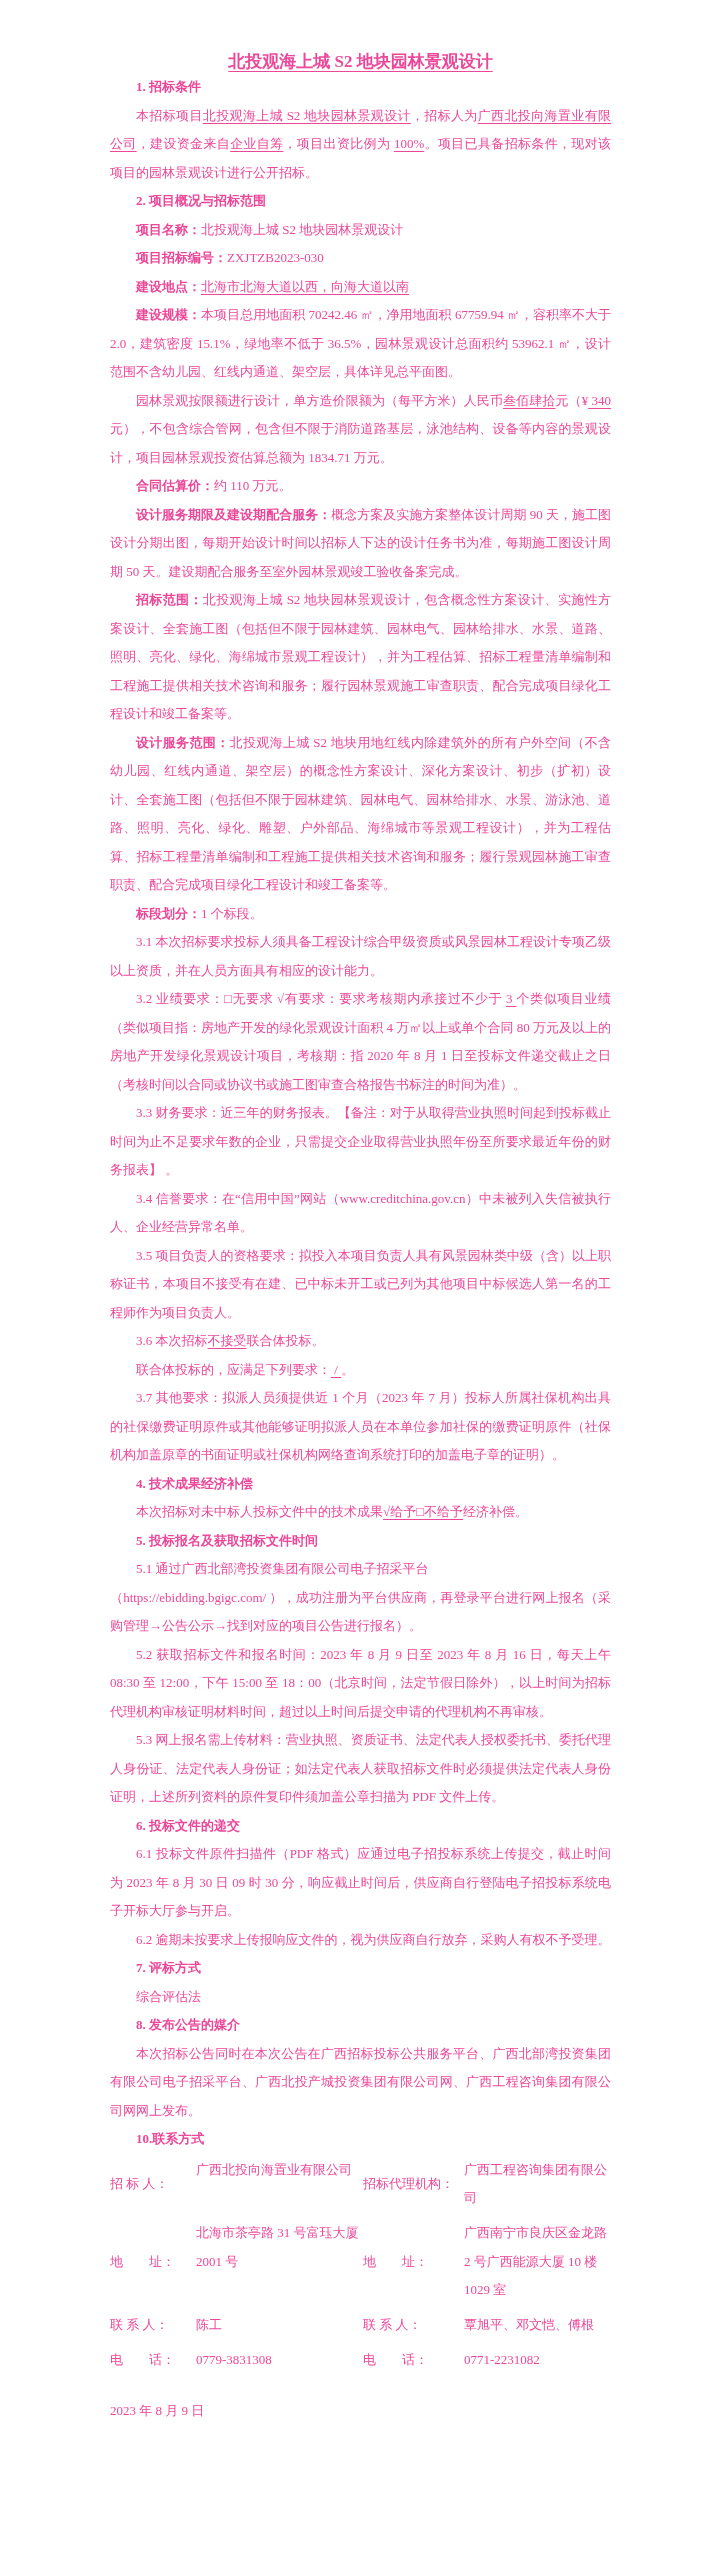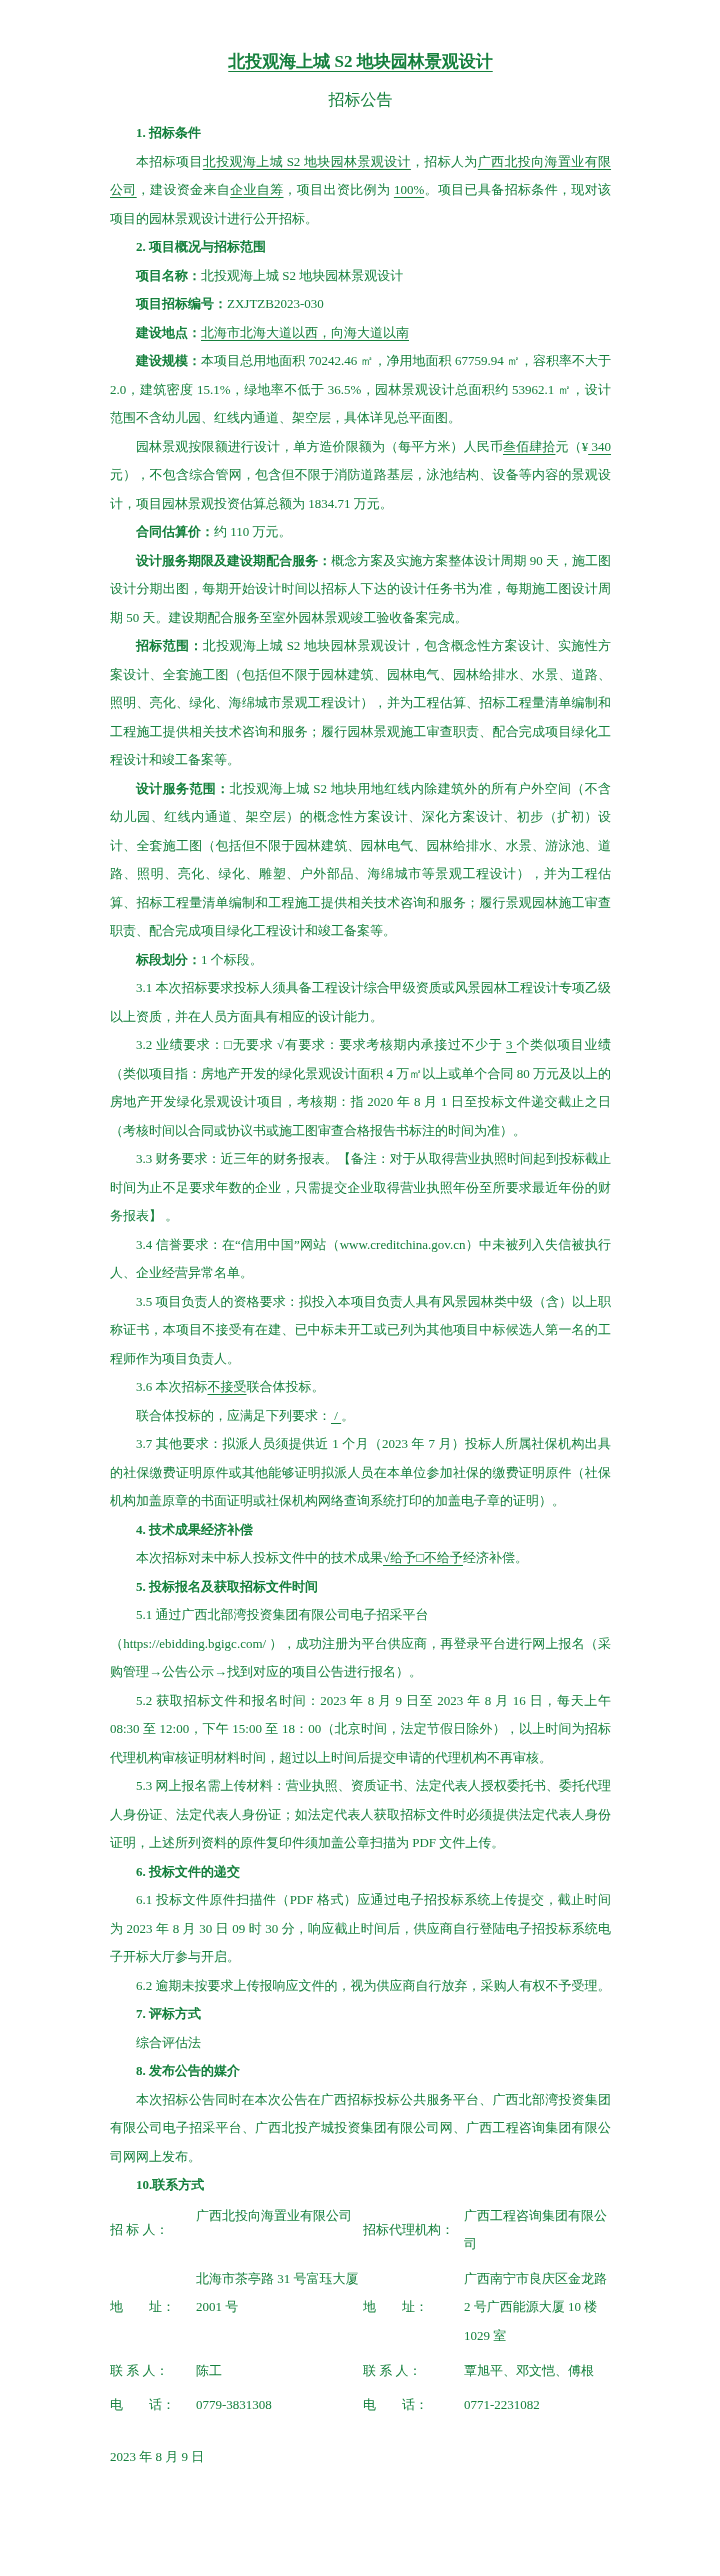--- a/index.html
+++ b/index.html
@@ -1,21 +1,21 @@
 <!DOCTYPE html>
 <html style="font-size:14.4px"><head>
 <meta charset="utf-8">
 <style>
   html,body{margin:0;padding:0;background:#e8e8e8;}
   .page{
     position:relative;
     width:721px;height:2576px;
     margin:0 auto;
     background:#ffffff;
-    color:#15803d;
+    color:#ec4899;
     font-family:"Liberation Serif","DejaVu Serif",serif;
     overflow:hidden;
   }
   .content{
     position:absolute;left:110px;right:110px;top:0;
   }
   .doc-title{
     margin:50px 0 0 0;
     text-align:center;
     font-size:17px;
@@ -66,21 +66,20 @@
     line-height:28.5px;
     padding-right:1.8px;
   }
 </style>
 </head>
 <body>
 
 <div class="page">
   <div class="content">
     <h1 class="doc-title"><span class="tt">北投观海上城 S2 地块园林景观设计</span></h1>
-    <h2 class="doc-subtitle">招标公告</h2>
     <div id="doc-blocks">
         <p class="heading"><span>1. 招标条件</span></p>
         <p class="para"><span>本招标项目</span><span class="u">北投观海上城 S2 地块园林景观设计</span><span>，招标人为</span><span class="u">广西北投向海置业有限公司</span><span>，建设资金来自</span><span class="u">企业自筹</span><span>，项目出资比例为 </span><span class="u">100%</span><span>。项目已具备招标条件，现对该项目的园林景观设计进行公开招标。</span></p>
         <p class="heading"><span>2. 项目概况与招标范围</span></p>
         <p class="para"><span class="b">项目名称：</span><span>北投观海上城 S2 地块园林景观设计</span></p>
         <p class="para"><span class="b">项目招标编号：</span><span>ZXJTZB2023-030</span></p>
         <p class="para"><span class="b">建设地点：</span><span class="u">北海市北海大道以西，向海大道以南 </span></p>
         <p class="para"><span class="b">建设规模：</span><span>本项目总用地面积 70242.46 ㎡，净用地面积 67759.94 ㎡，容积率不大于 2.0，建筑密度 15.1%，绿地率不低于 36.5%，园林景观设计总面积约 53962.1 ㎡，设计范围不含幼儿园、红线内通道、架空层，具体详见总平面图。</span></p>
         <p class="para"><span>园林景观按限额进行设计，单方造价限额为（每平方米）人民币</span><span class="u">叁佰肆拾</span><span>元（¥</span><span class="u"> 340 </span><span>元），不包含综合管网，包含但不限于消防道路基层，泳池结构、设备等内容的景观设计，项目园林景观投资估算总额为 1834.71 万元。</span></p>
         <p class="para"><span class="b">合同估算价：</span><span>约 110 万元。</span></p>

